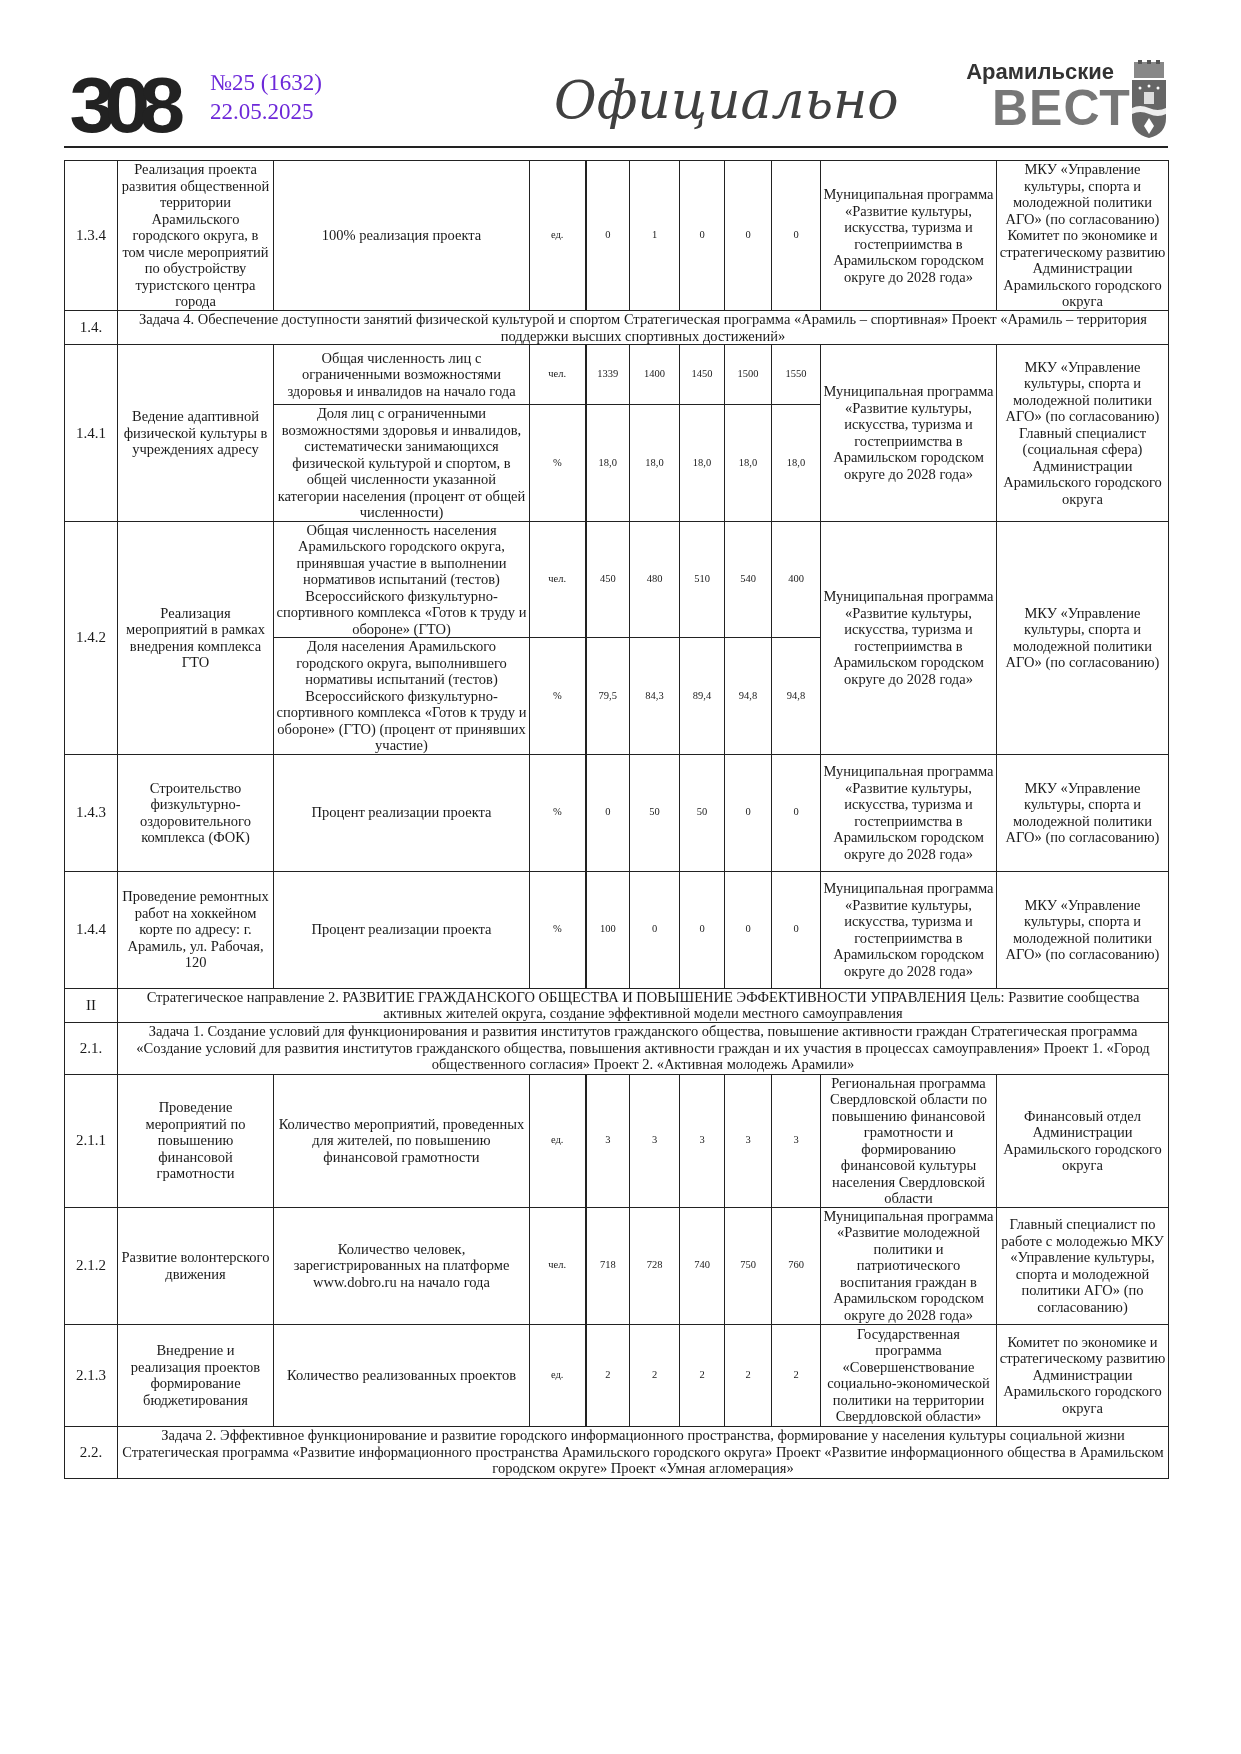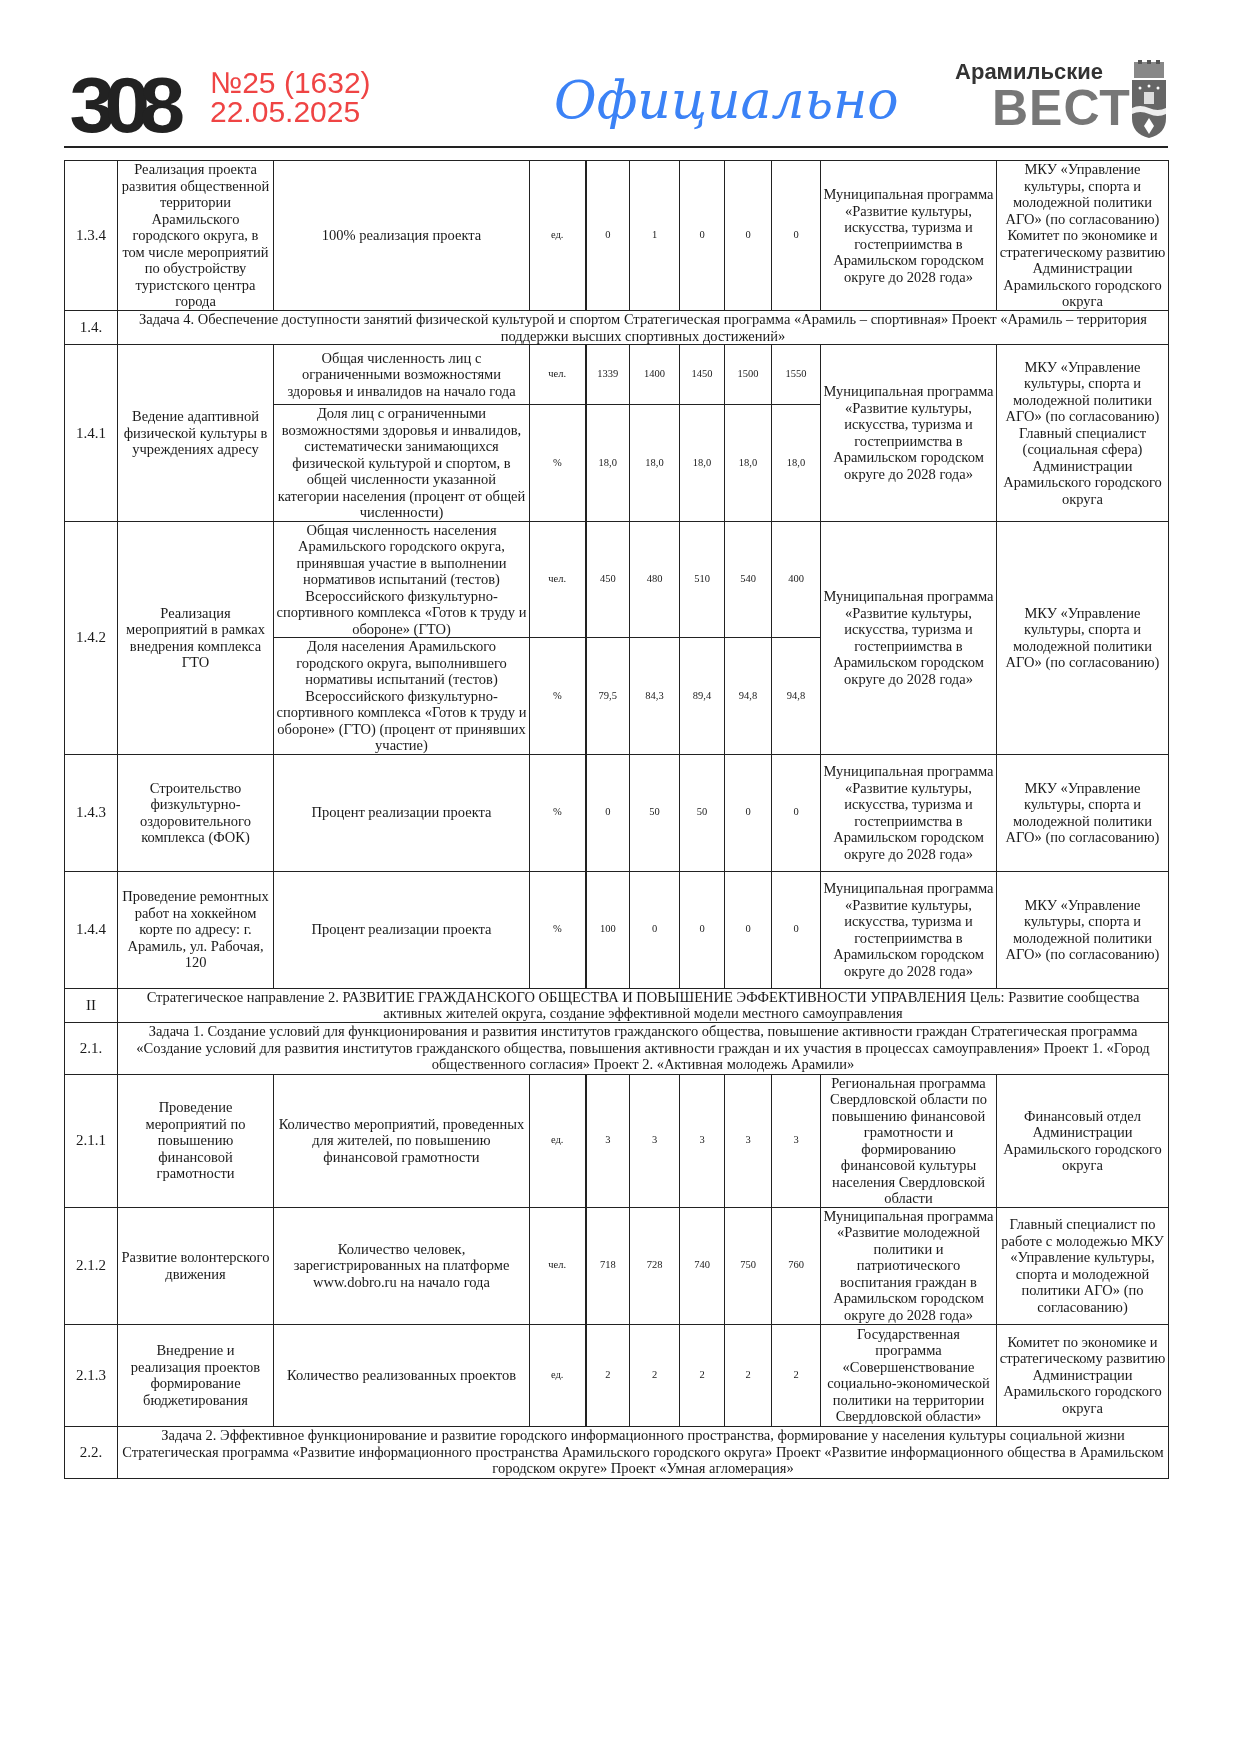--- a/index.html
+++ b/index.html
@@ -1,22 +1,22 @@
 <!DOCTYPE html>
 <html><head>
 <meta charset="utf-8">
 <style>
   html, body { margin:0; padding:0; background:#ffffff; }
   body { width:1241px; height:1754px; position:relative; font-family:"Liberation Serif", serif; color:#1a1a1a; overflow:hidden; }
   .masthead { position:absolute; left:64px; top:40px; width:1104px; height:108px; }
   .logo-num { position:absolute; left:8px; top:26px; font-family:"Liberation Sans", sans-serif; font-weight:bold; font-size:78px; letter-spacing:-10px; line-height:78px; color:#222; transform:scaleX(1.05); }
-  .issue { position:absolute; left:146px; top:28px; font-family:Liberation Sans, sans-serif; font-size:30px; line-height:29px; color:#ef4444; }
-  .section-title { position:absolute; left:490px; top:28px; font-family:"DejaVu Serif", serif; font-style:italic; font-size:52px; line-height:64px; color:#3b82f6; }
+  .issue { position:absolute; left:146px; top:28px; font-family:Liberation Serif, serif; font-size:23px; line-height:29px; color:#6d28d9; }
+  .section-title { position:absolute; left:490px; top:28px; font-family:"DejaVu Serif", serif; font-style:italic; font-size:52px; line-height:64px; color:#404040; }
   .brand { position:absolute; left:880px; top:20px; width:170px; text-align:center; font-family:"Liberation Sans", sans-serif; }
-  .brand-top { font-size:22px; font-weight:bold; color:#333; line-height:24px; }
+  .brand-top { font-size:22px; font-weight:bold; color:#333; line-height:24px;text-align:right; }
   .brand-main { font-size:50px; font-weight:bold; color:#777; line-height:48px; letter-spacing:1px;margin-left:48px; }
   .coat { position:absolute; left:1066px; top:20px; width:38px; height:78px; }
   .rule { position:absolute; left:64px; top:146px; width:1104px; height:2px; background:#222; }
 
   table.plan { position:absolute; left:64px; top:160px; width:1104px; border-collapse:collapse; table-layout:fixed; font-size:14.5px; line-height:16.5px; }
   table.plan td { border:1px solid #222; text-align:center; vertical-align:middle; padding:0 2px; }
   td.num { font-size:15px;margin-top:16px; }
   td.small { font-size:10.5px; }
   td.thick-left { border-left:2px solid #222 !important; }
   td.task { text-align:center; padding:0 6px; }

